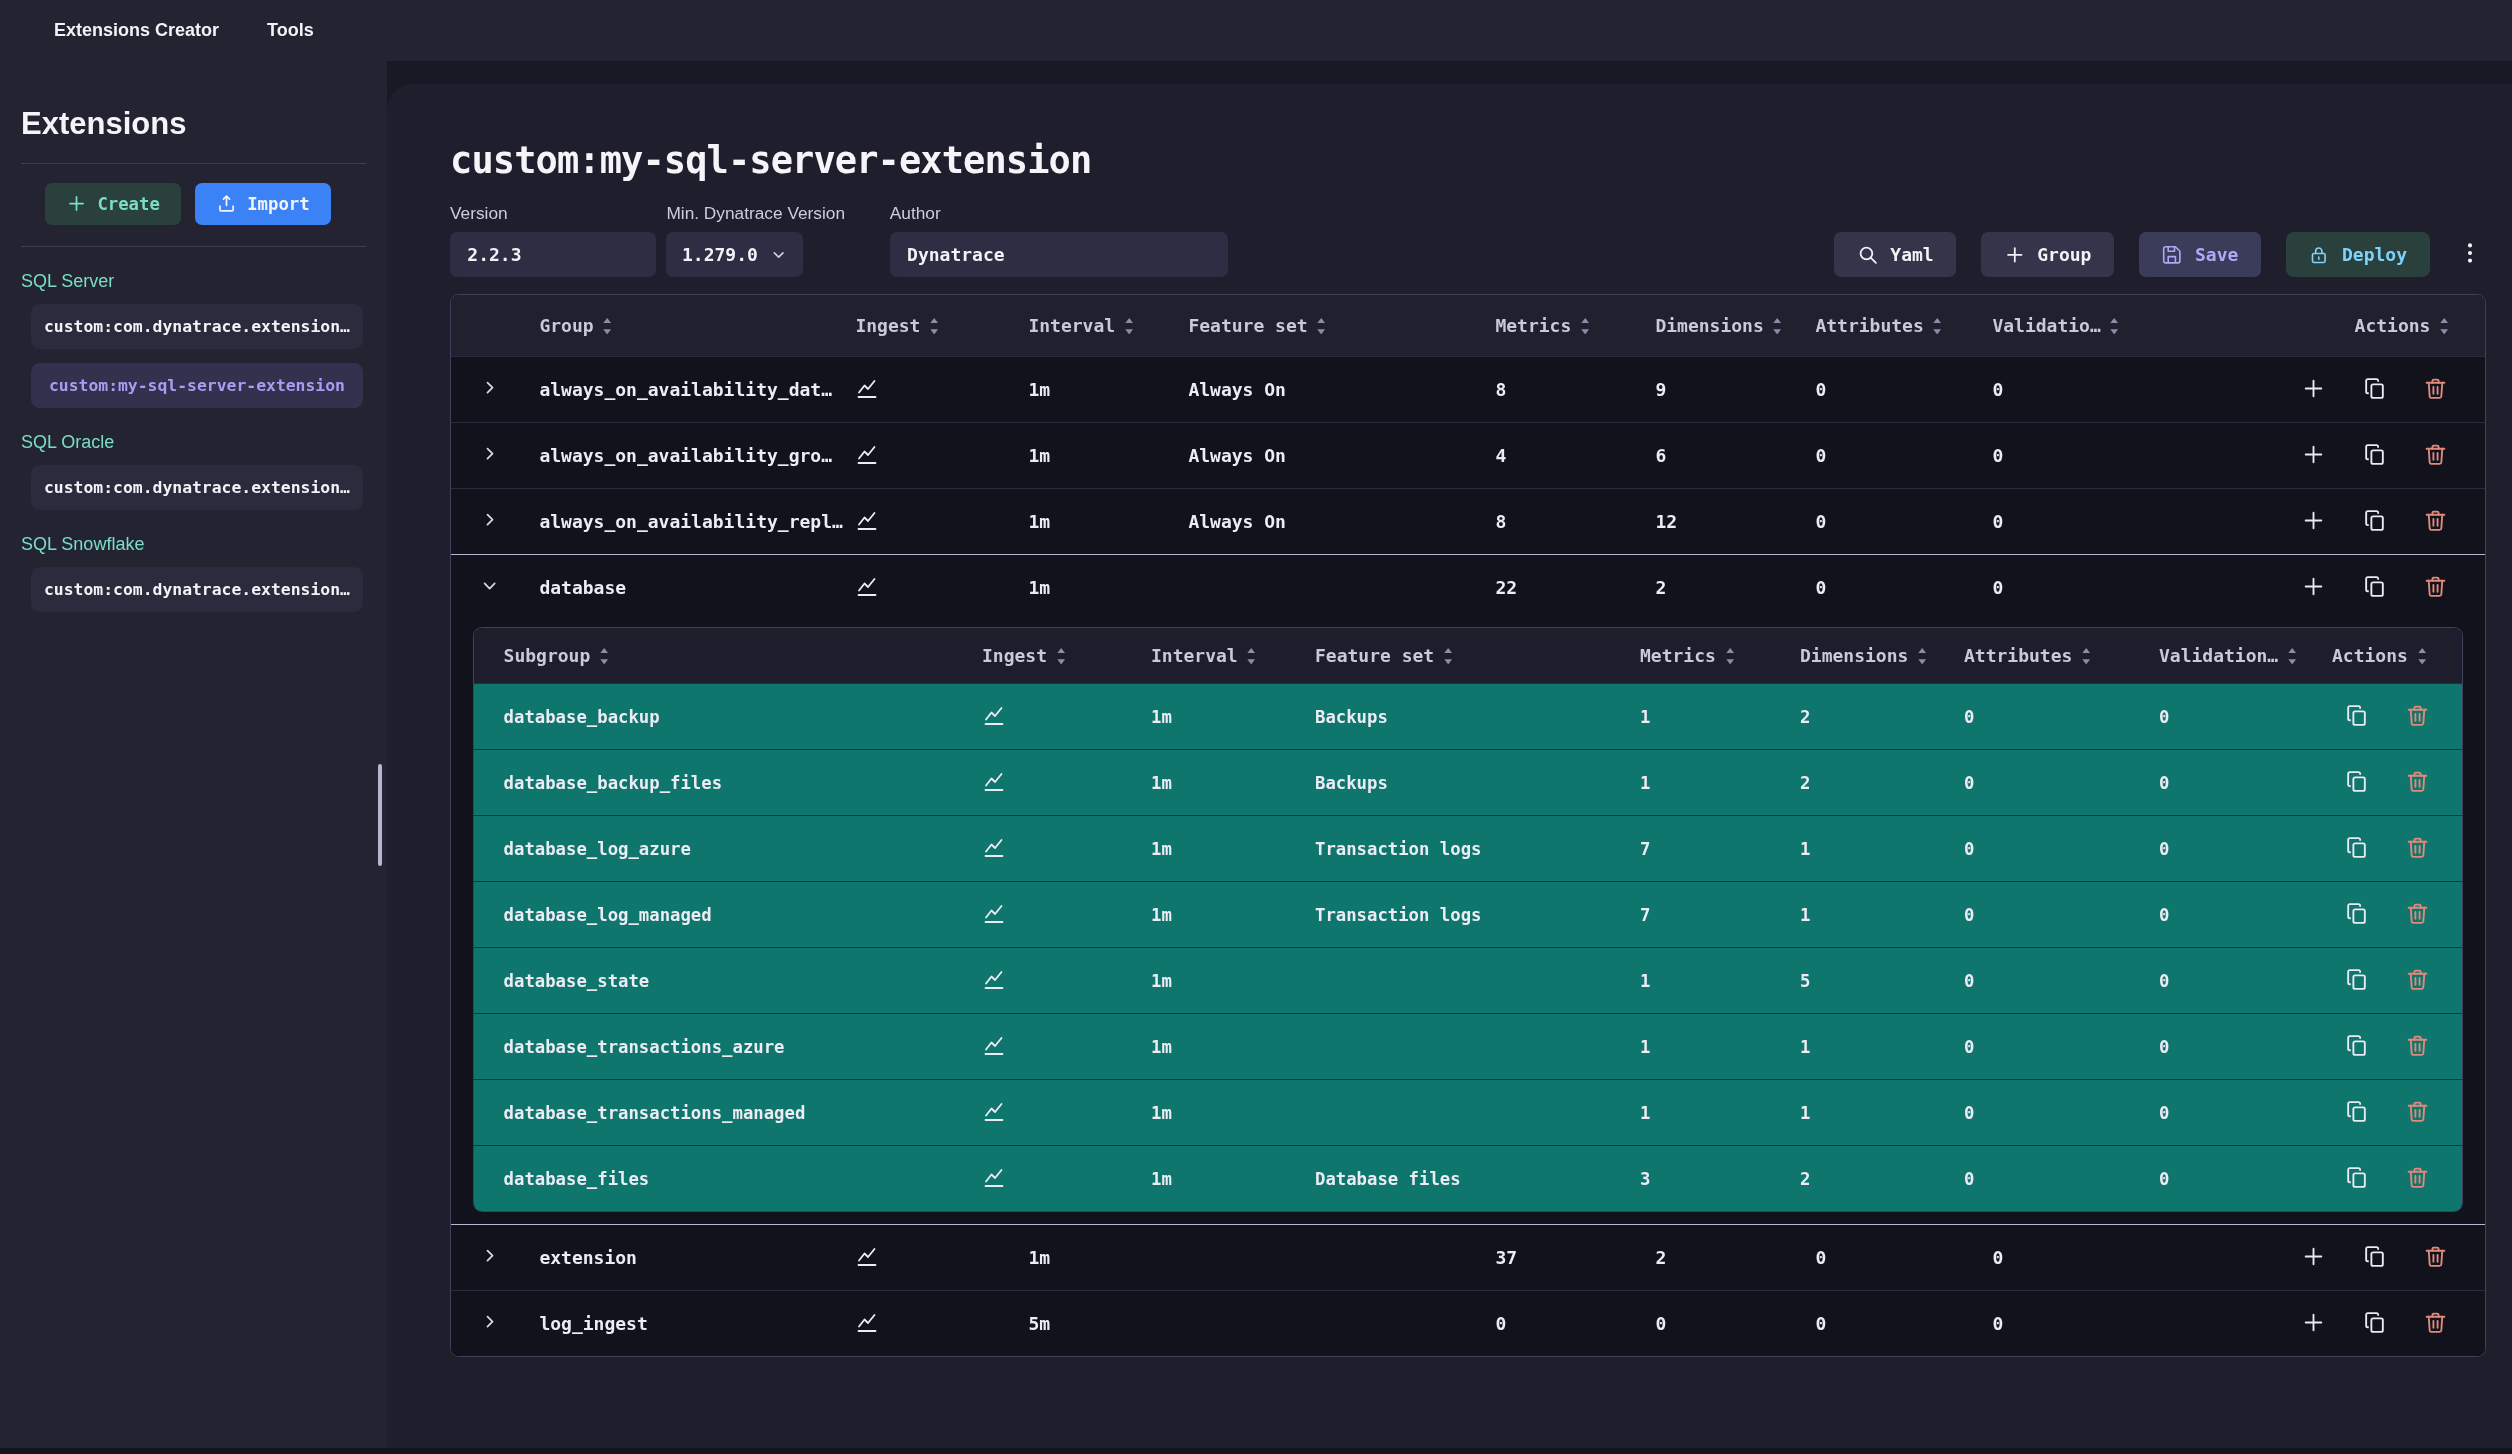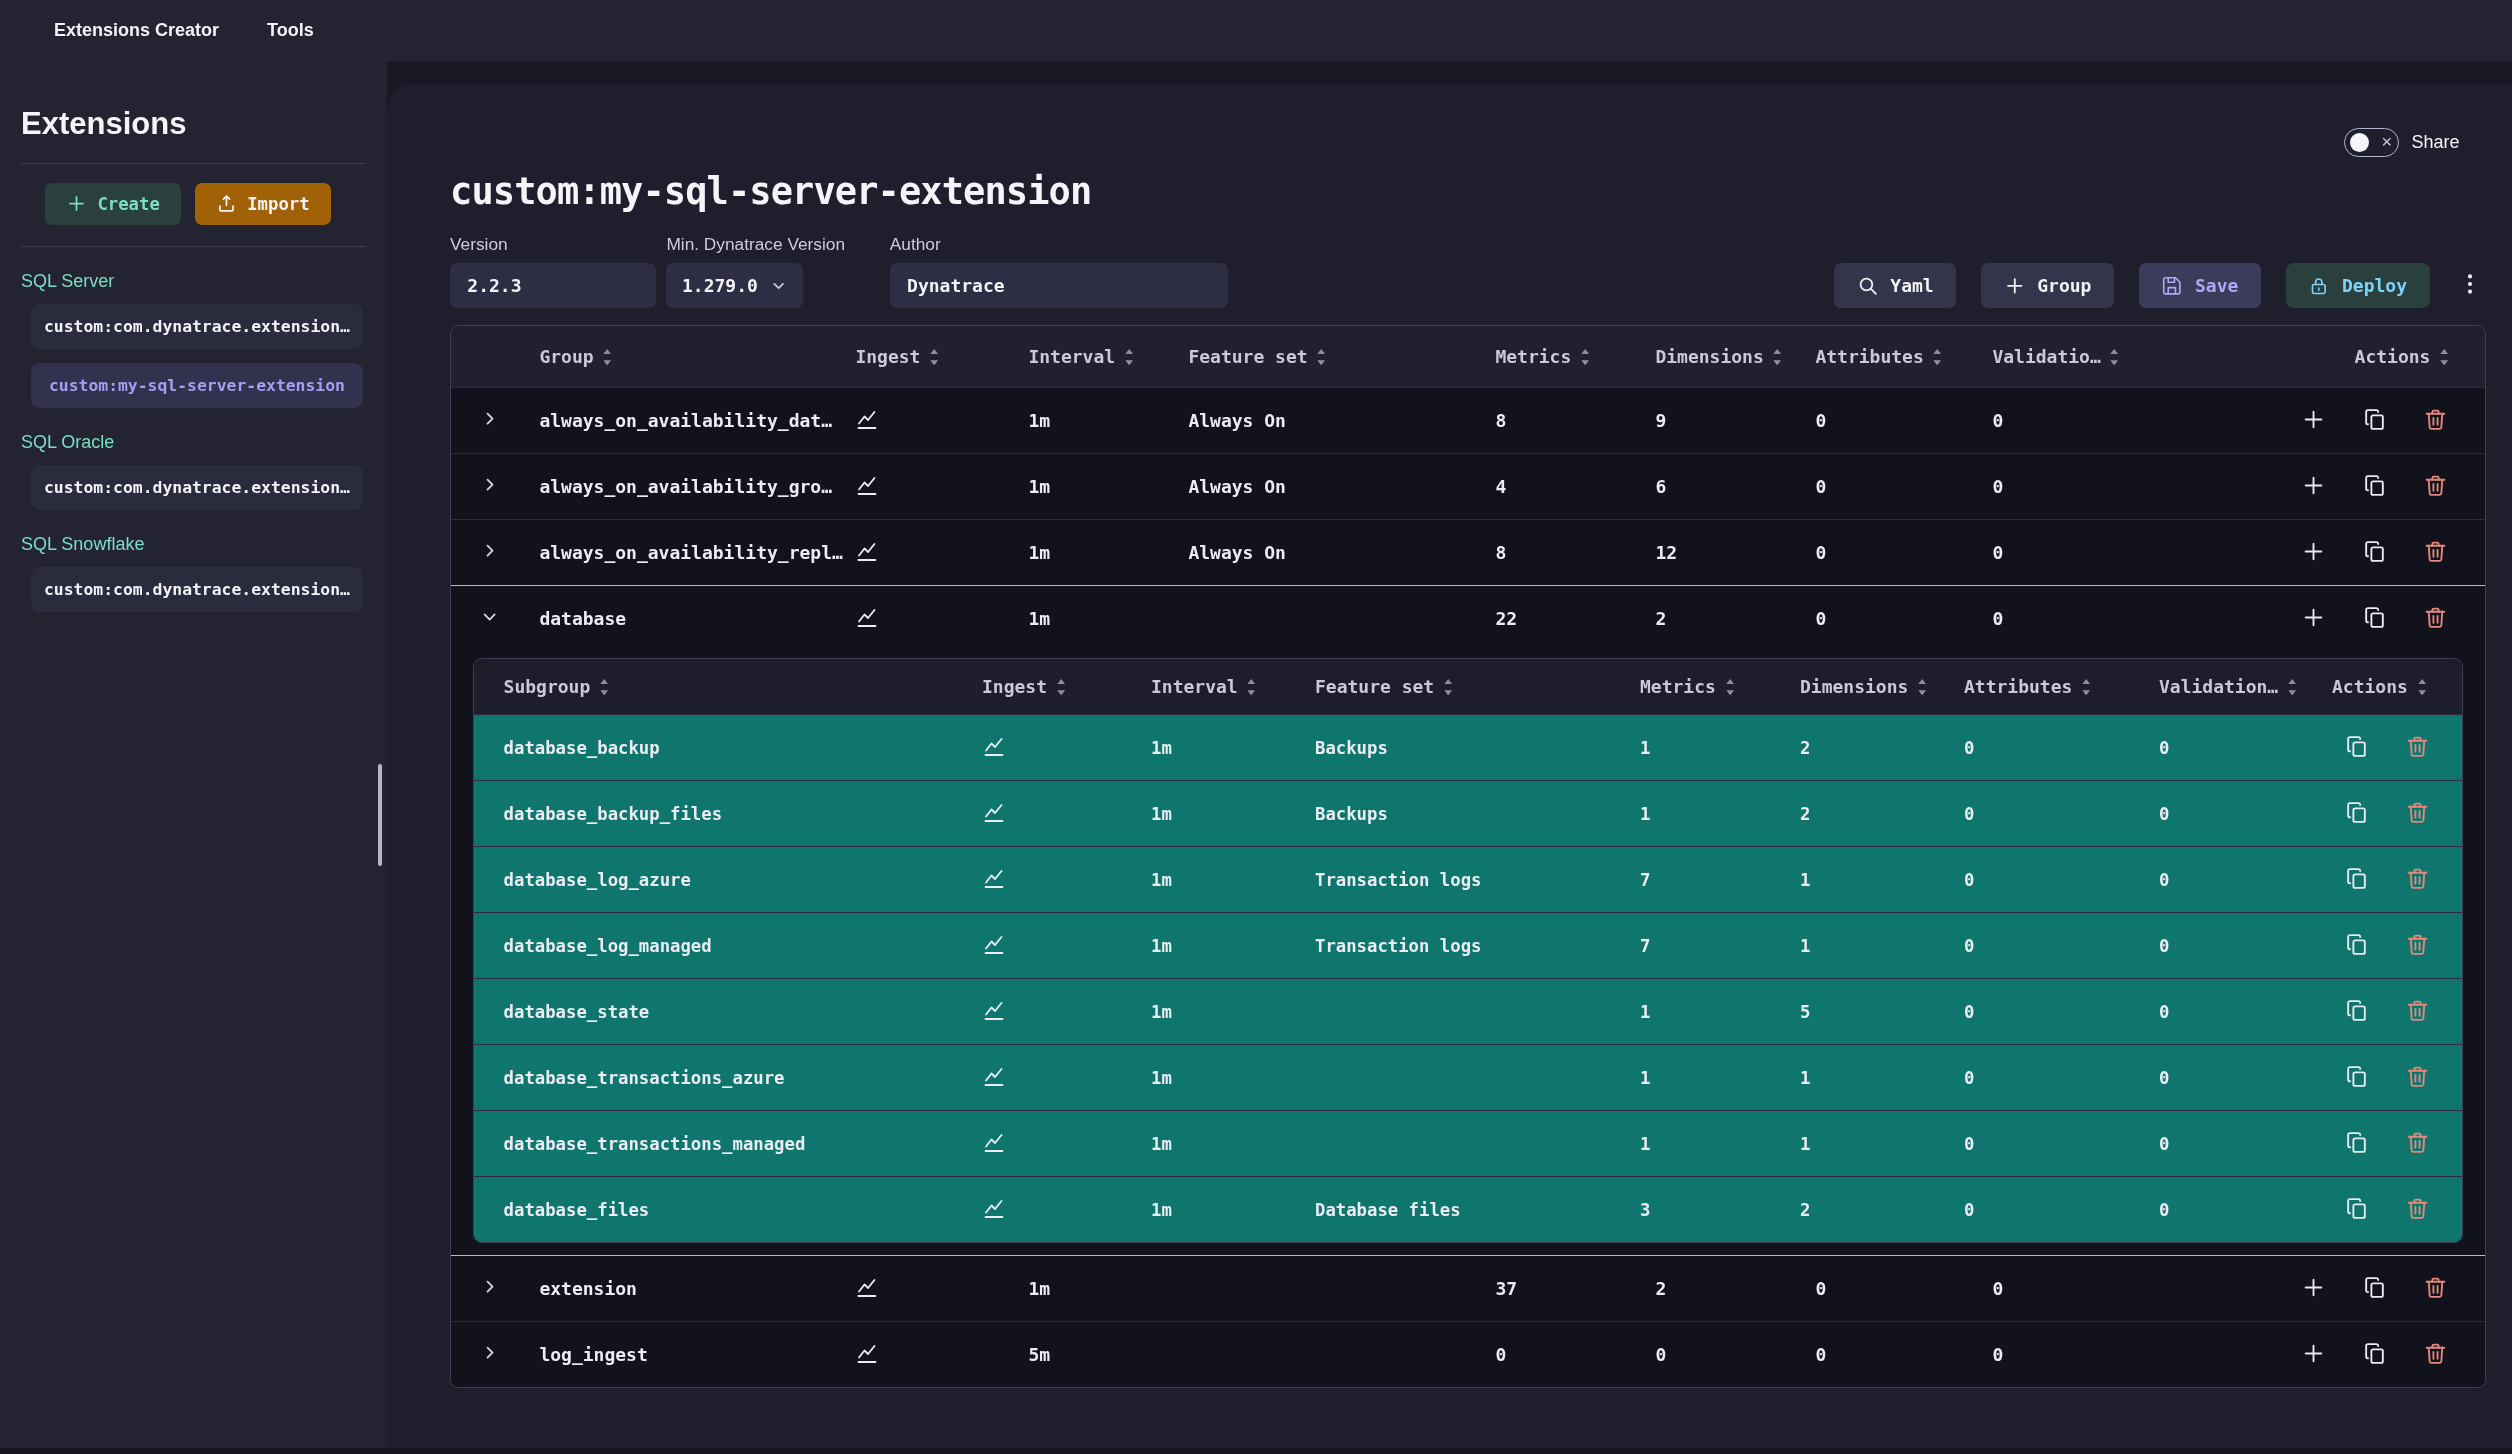--- a/index.html
+++ b/index.html
@@ -16,21 +16,21 @@
 
   
   .app { display: flex; height: 1394px; background: #232331; }
   .sidebar { width: 387px; flex: none; padding: 14px 21px 0; position: relative; }
   .sidebar h1 { font-size: 31px; font-weight: 700; color: #f4f4f9; margin-top: 31px; }
   .divider { height: 0.9px; background: #3c3c52; margin-top: 21px; }
   .side-buttons { display: flex; gap: 14px; margin: 19px 0 19px 24px; }
   .btn { display: inline-flex; align-items: center; gap: 10.4px; height: 42px; padding: 0 21px; border-radius: 7px; border: none; cursor: pointer; font-family: "DejaVu Sans Mono", monospace; font-weight: 700; font-size: 17.3px; }
   .btn .bicon svg { width: 21px; height: 21px; display: block; }
   .btn-create { background: #2a403d; color: #7adec6; }
-  .btn-import { background: #a16207; color: #f2f2f7; }
+  .btn-import { background: #3b82f6; color: #f2f2f7; }
   .side-label { color: #7adec6; font-size: 18px; margin: 24px 0 12px; }
   .side-item { margin: 0 3.5px 14px 10.4px; height: 45px; line-height: 45px; border-radius: 8.7px; background: #2b2b3e; color: #f2f2f7; font-family: "DejaVu Sans Mono", monospace; font-size: 16.4px; font-weight: 700; text-align: center; padding: 0 8.7px; white-space: nowrap; overflow: hidden; cursor: pointer; }
   .side-item.selected { background: #32324e; color: #a79df3; }
   .resize-handle { position: absolute; right: 5.2px; top: 703px; width: 4.3px; height: 102px; border-radius: 2.6px; background: #b6b6cf; cursor: col-resize; }
 
   .main { flex: 1; background: #191925; padding-top: 22.5px; }
   .panel { background: #1e1e2d; border-top-left-radius: 26px; height: 100%; padding: 43px 38px 0 63px; }
 
   
   .share-row { display: flex; justify-content: flex-end; align-items: center; height: 31px; padding-right: 26px; }
@@ -137,31 +137,20 @@
         <div class="side-item">custom:com.dynatrace.extension…</div>
         <div class="side-label">SQL Snowflake</div>
         <div class="side-item">custom:com.dynatrace.extension…</div>
       </div>
     <div class="resize-handle"></div>
   </aside>
 
   <div class="main">
     <div class="panel">
 
-      <div class="share-row">
-        <div class="toggle">
-          <span class="knob"></span>
-          <span class="x">
-            <svg viewBox="0 0 24 24" fill="none" stroke="currentColor" stroke-width="2.2" stroke-linecap="round">
-                <path d="M7 7l10 10M17 7L7 17"></path>
-              </svg>
-          </span>
-        </div>
-        <span class="share-label">Share</span>
-      </div>
 
       <h2 class="page-title">custom:my-sql-server-extension</h2>
 
       <div class="fields-row">
         <div class="field field-version">
           <label>Version</label>
           <input class="tinput" value="2.2.3" style="">
         </div>
         <div class="field field-min">
           <label>Min. Dynatrace Version</label>

